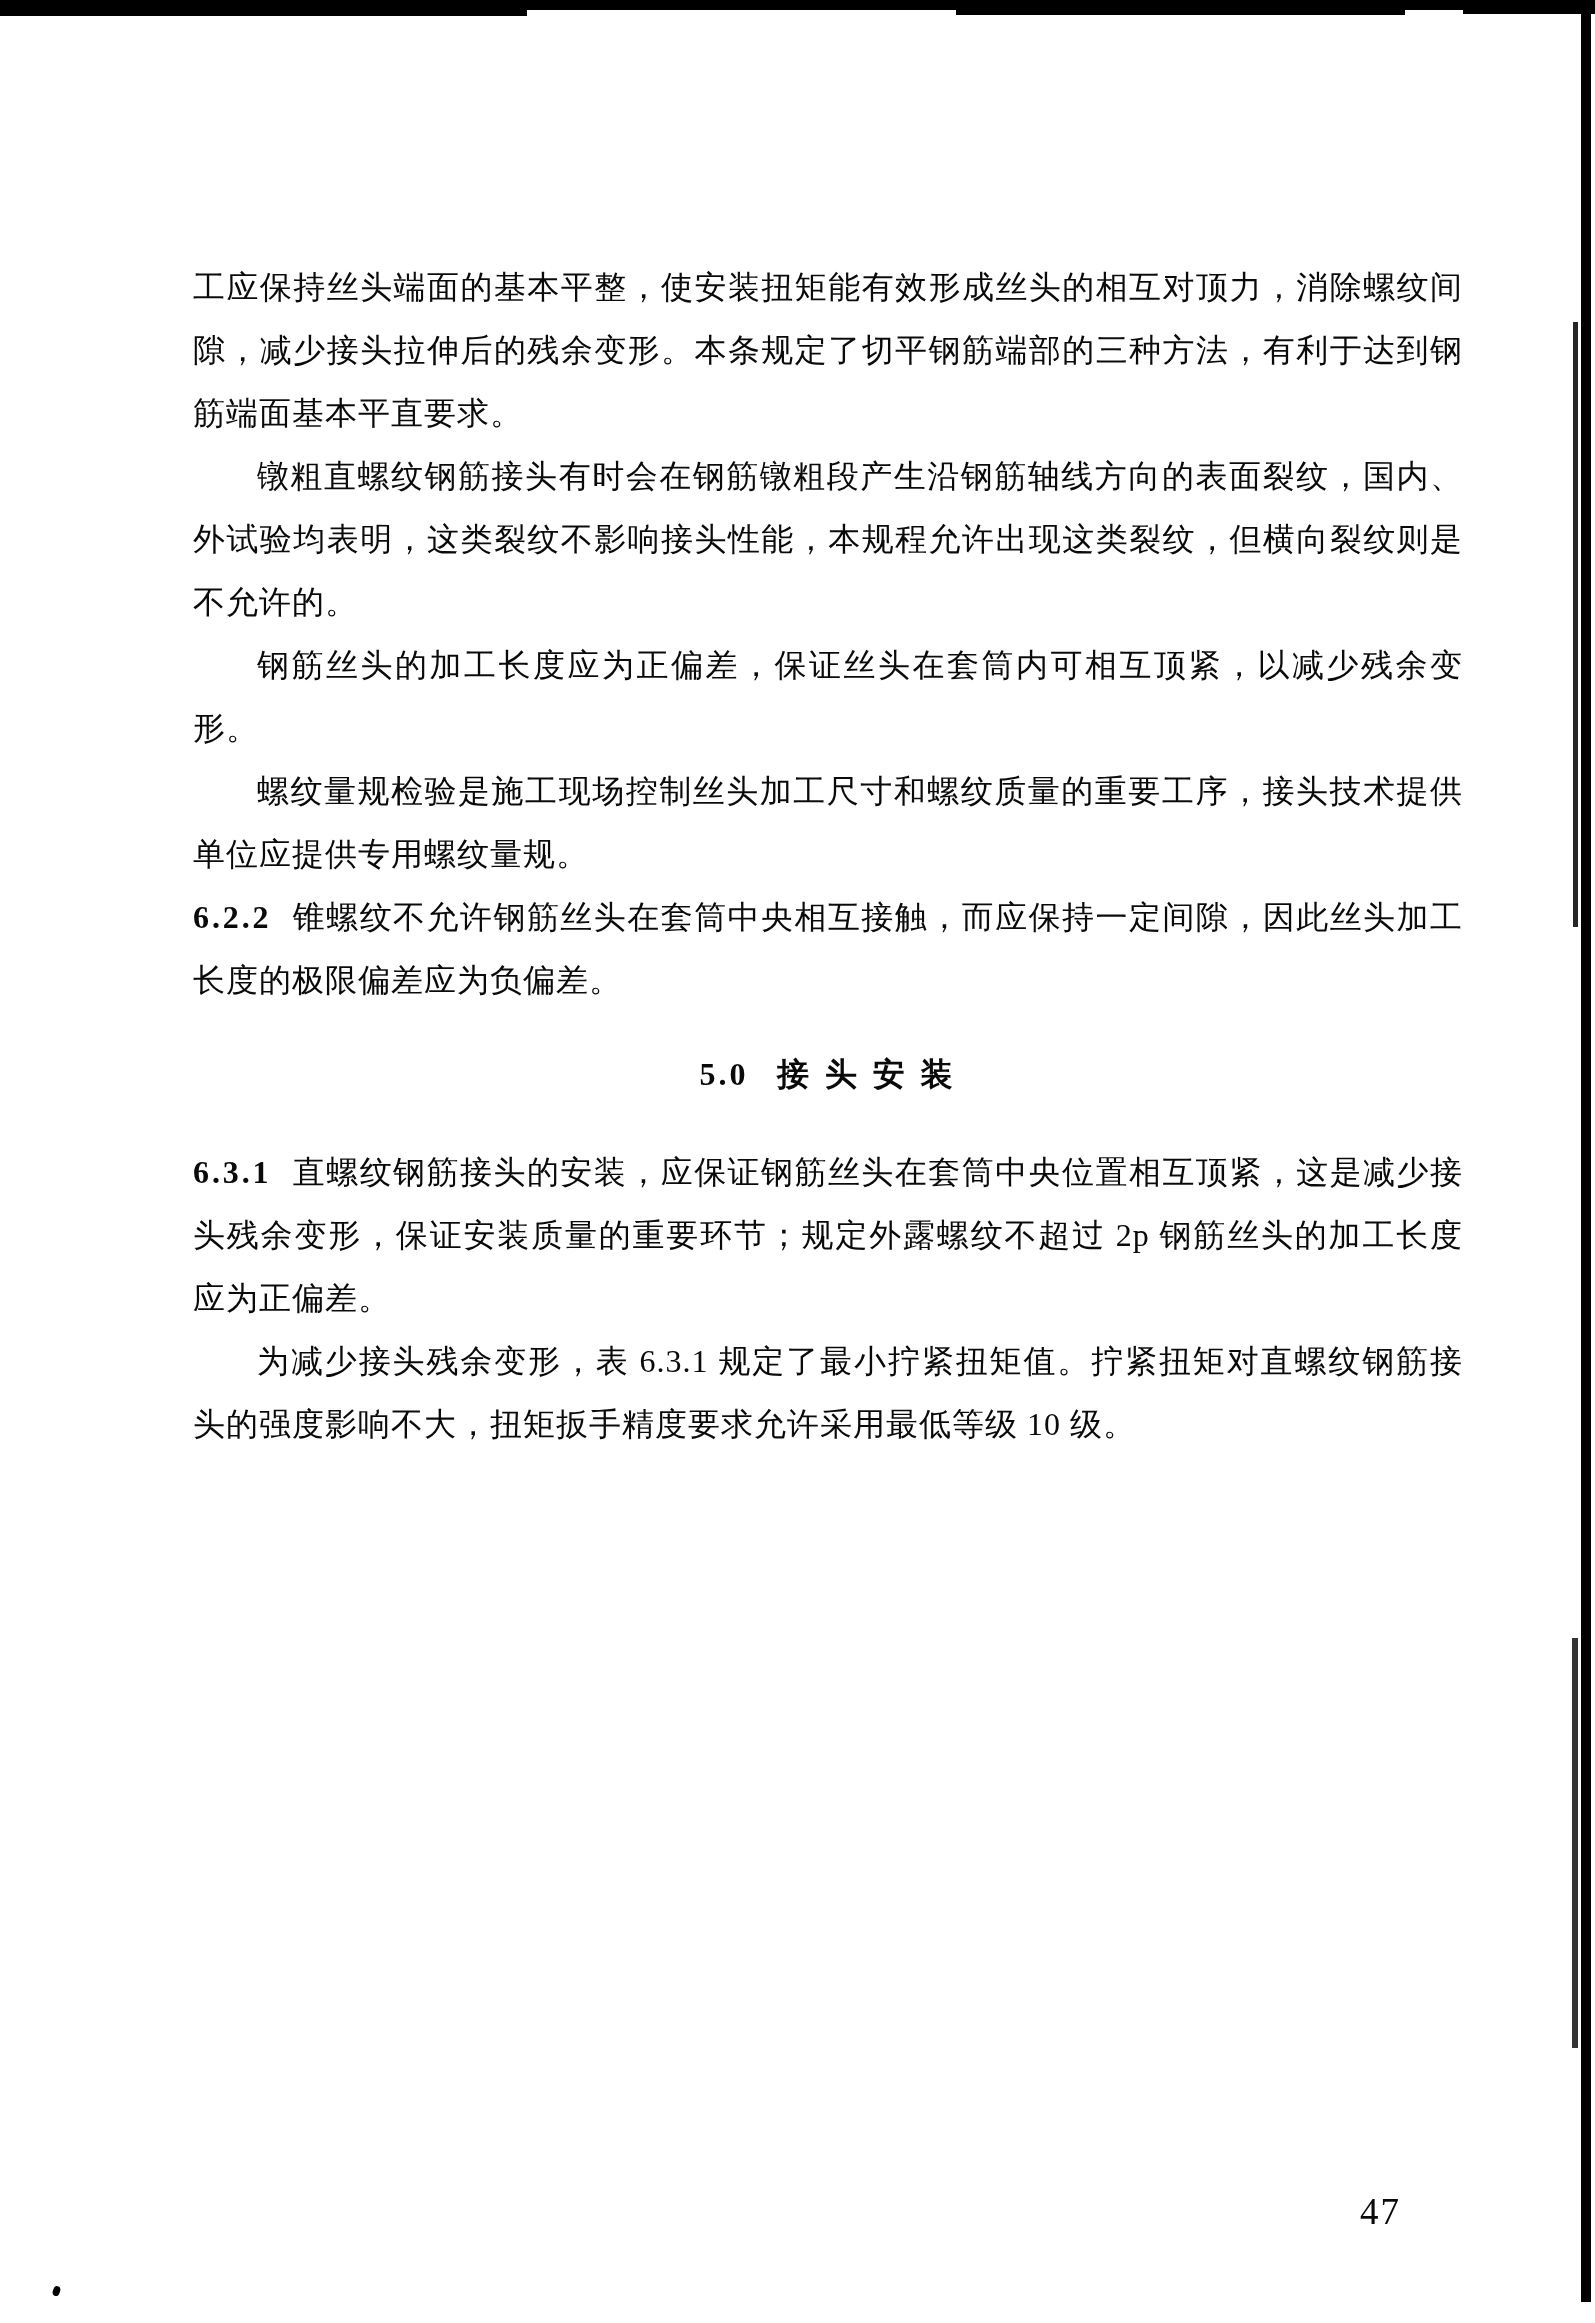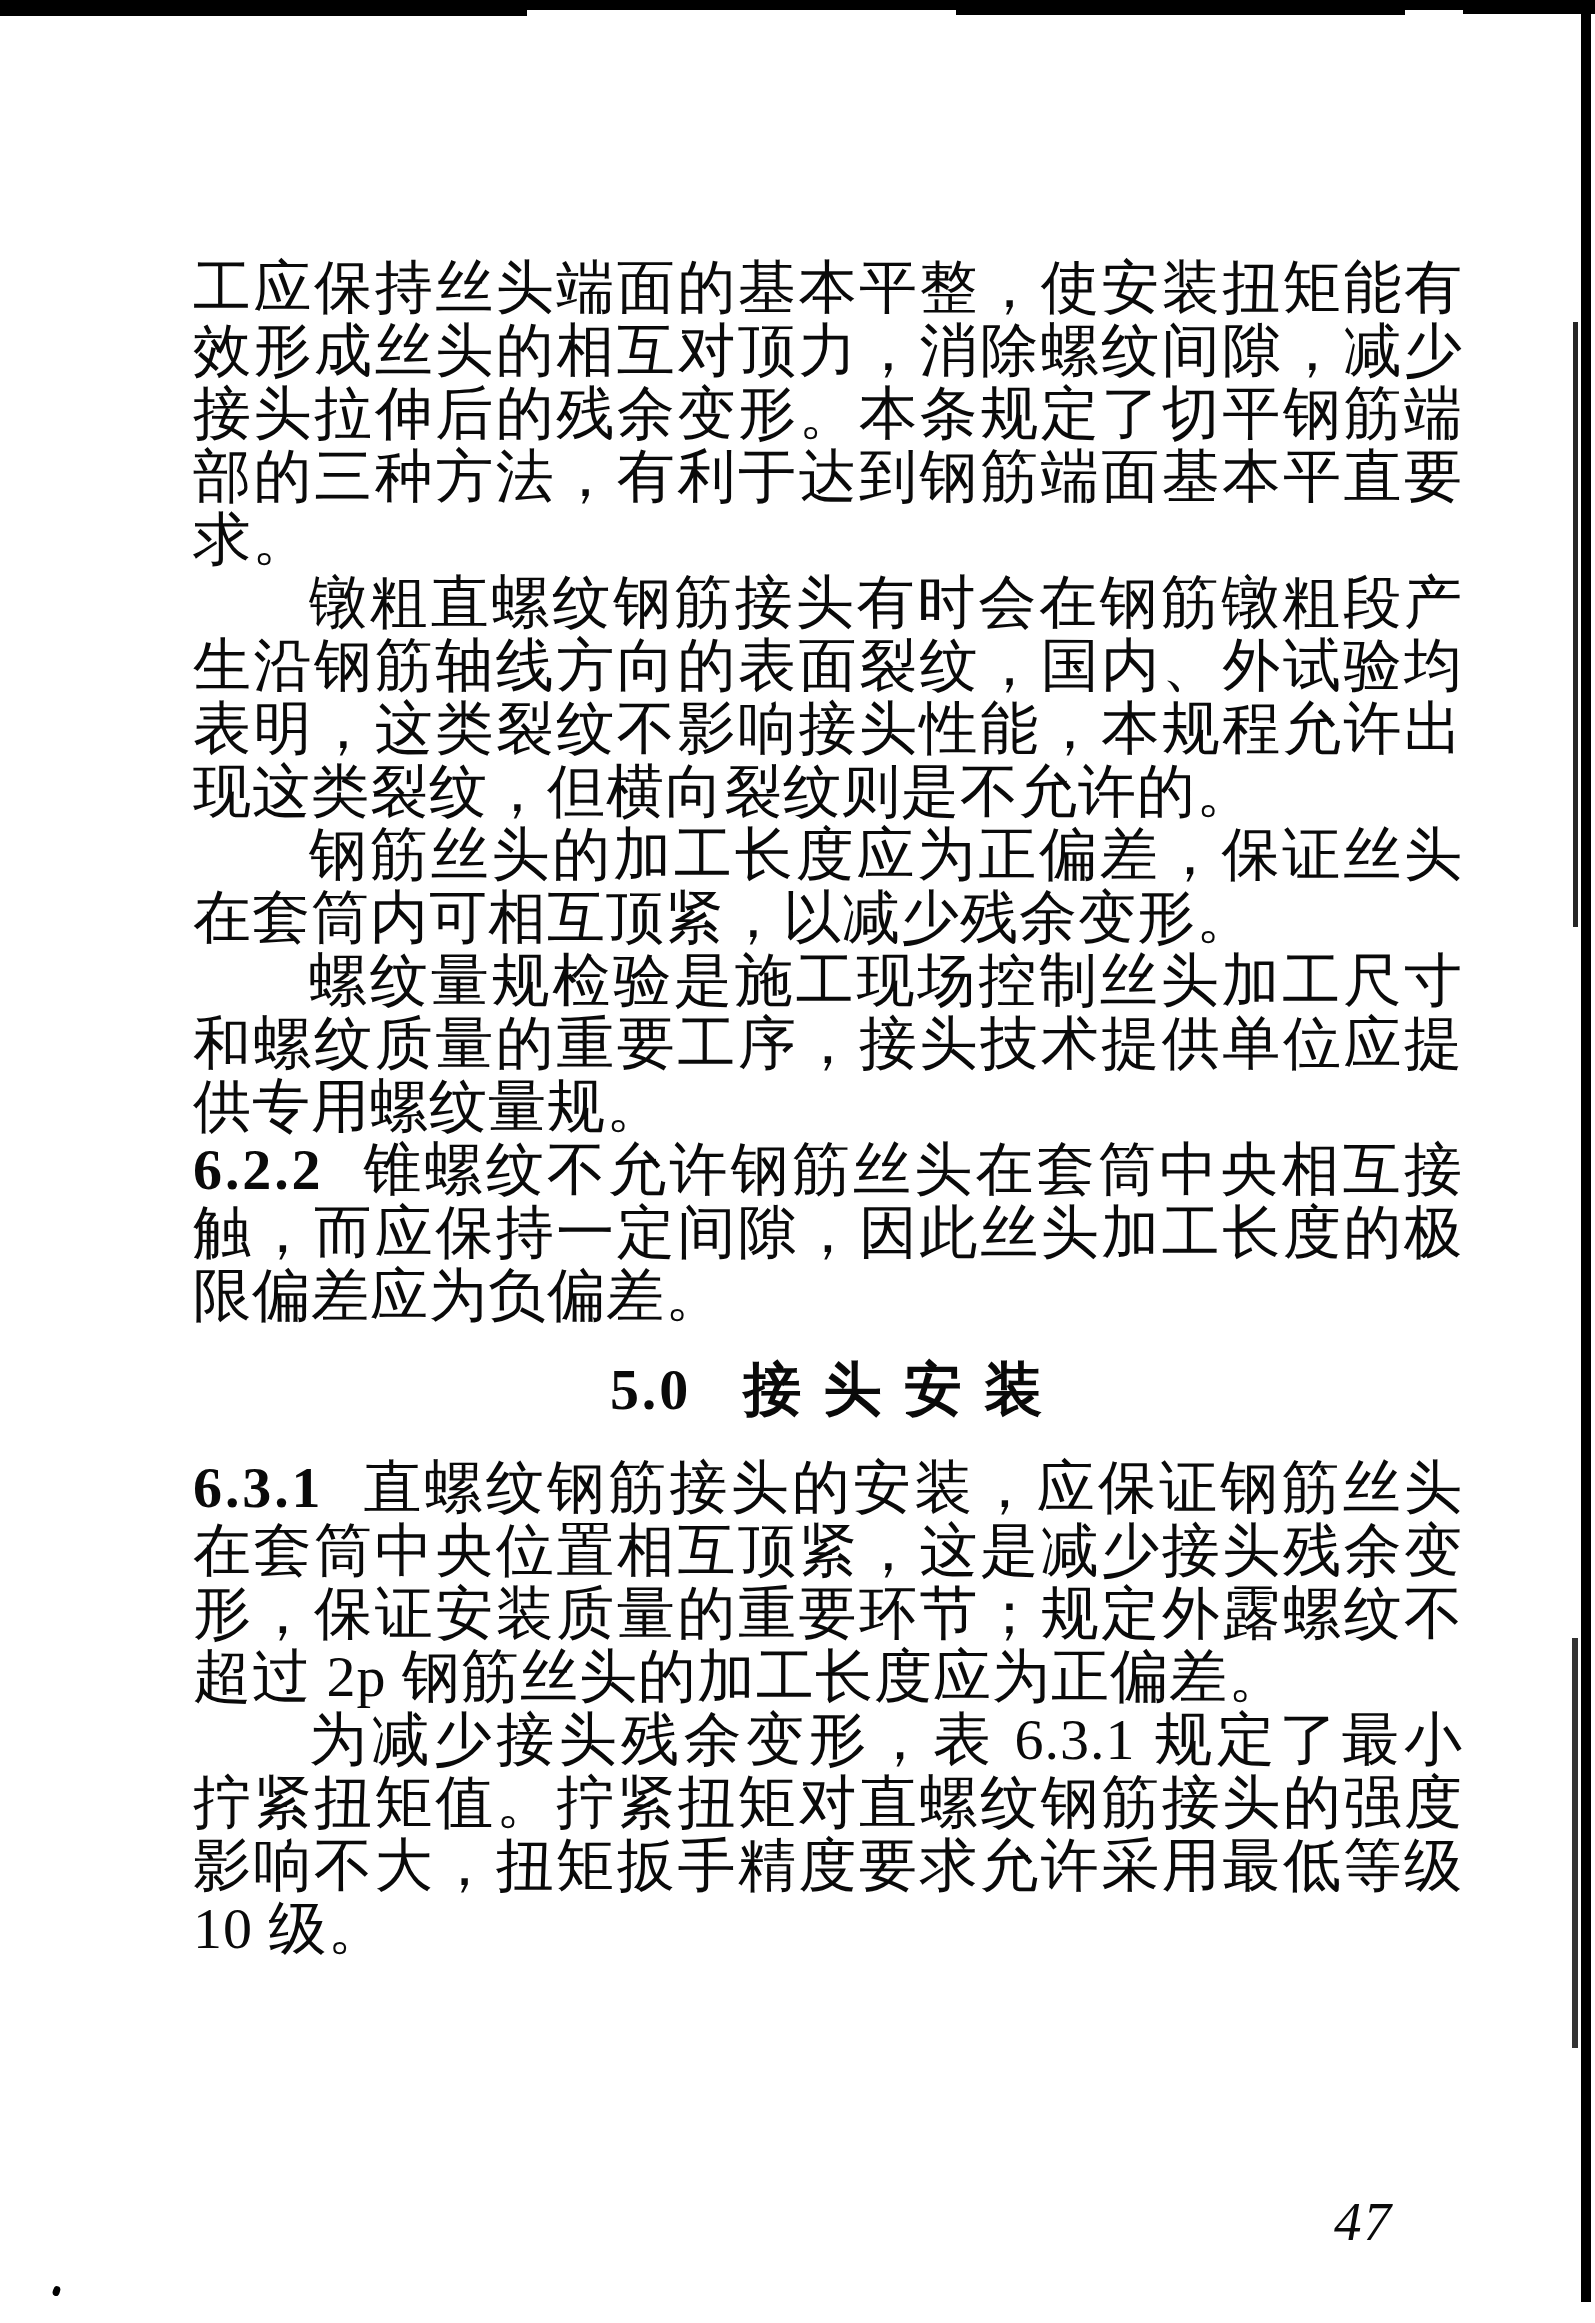--- a/index.html
+++ b/index.html
@@ -19,40 +19,39 @@
   .art-top-4{left:956px;top:8.8px;width:449px;height:5.9px;}
   .art-top-5{left:1463px;top:8.8px;width:133px;height:4.9px;}
   .art-right-1{left:1581px;top:7.8px;width:9.8px;height:2294px;}
   .art-right-2{left:1573px;top:322px;width:4.9px;height:605px;opacity:.85;}
   .art-right-3{left:1572px;top:1638px;width:5.9px;height:410px;opacity:.8;}
   .art-speck{left:53px;top:2286px;width:6.8px;height:9.8px;border-radius:45%;transform:rotate(18deg);}
   
   .content{
     position:absolute;
     left:193px;top:256px;width:1270px;
-    font-size:58px;line-height:63px;
+    font-size:32px;line-height:63px;
     text-align:justify;
     letter-spacing:1px;
   }
   .content p{margin:0;padding:0;}
   p.indent{text-indent:2em;}
   .clause-num{font-weight:bold;margin-right:0.65em;letter-spacing:2.9px;margin-top:16px;}
   .section-heading{
     text-align:center;
     font-weight:bold;
     margin:31px 0 35px 0;
     letter-spacing:2px;
   }
   .section-heading .head-num{margin-right:0.9em;letter-spacing:2.9px;}
   .section-heading .head-title{letter-spacing:3.9px;text-align:center;}
   .page-number{
     position:absolute;
-    right:203px;top:2190px;
-    font-size:55px;
-    font-style:italic;
+    right:195px;top:2190px;
+    font-size:37px;
     letter-spacing:2px;
   }
 </style>
 </head>
 <body>
 
 <div class="artifact art-top-1"></div>
 <div class="artifact art-top-2"></div>
 <div class="artifact art-top-3"></div>
 <div class="artifact art-top-4"></div>

